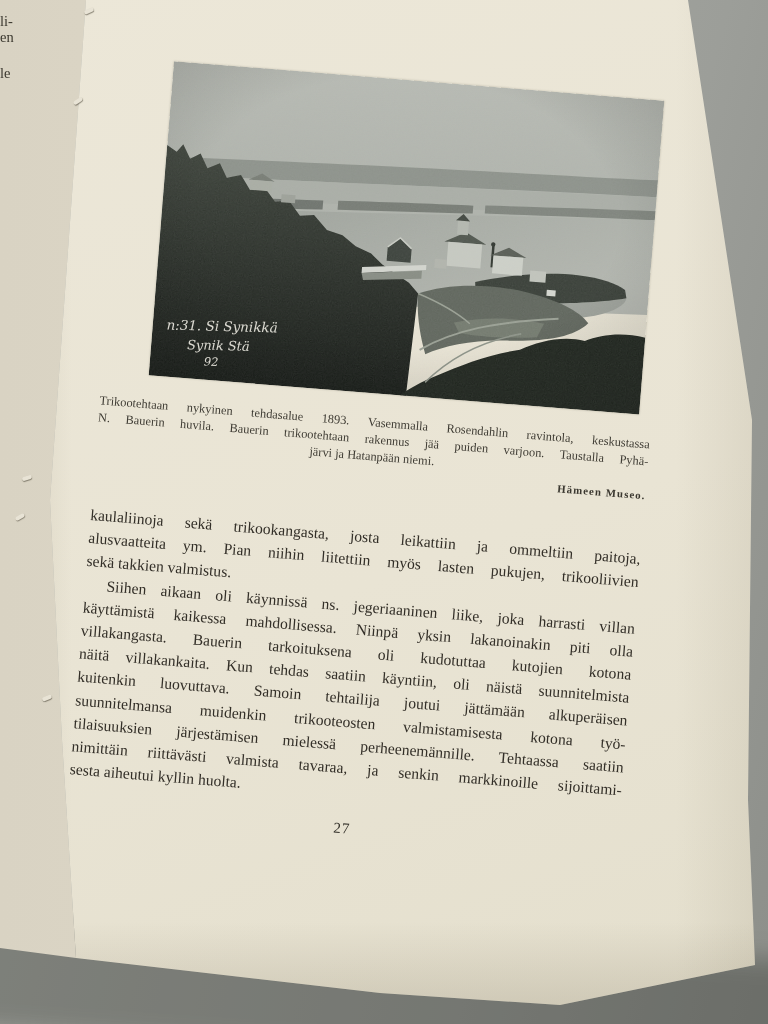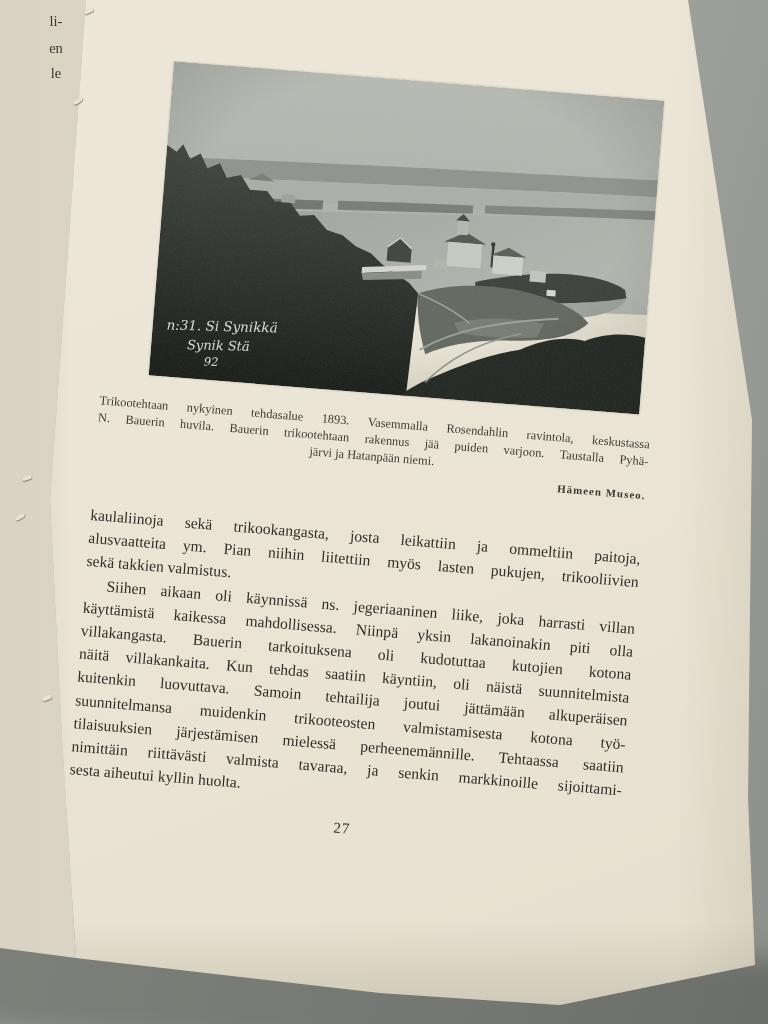--- a/index.html
+++ b/index.html
@@ -12,22 +12,22 @@
   .left-page{position:absolute;inset:0;
     clip-path:polygon(0 0,86px 0,68px 250px,50px 500px,62px 740px,76px 958px,0 948px);
     background:linear-gradient(to right,#d9d3c3 0%,#ded8c8 55%,#cfc9b6 90%,#bfb9a6 100%);}
   .right-page{position:absolute;inset:0;
     clip-path:polygon(86px 0,688px 0,752px 420px,748px 800px,755px 965px,560px 1005px,380px 993px,76px 958px,62px 740px,50px 500px,68px 250px);
     background:
       linear-gradient(to right,rgba(130,118,92,.34) 0,rgba(150,140,112,.14) 30px,rgba(0,0,0,0) 72px),
       linear-gradient(to bottom,rgba(0,0,0,0) 90%,rgba(120,110,88,.22) 99%),
       linear-gradient(to right,rgba(0,0,0,0) 88%,rgba(125,115,92,.14) 100%),
       linear-gradient(160deg,#ece7d8 0%,#e9e4d4 55%,#e4dfcd 100%);}
-  .frag{position:absolute;left:0;width:24px;text-align:center;
-    font-size:14.5px;color:#3b382f;line-height:1;padding-left:44px;}
+  .frag{position:absolute;left:0;width:24px;text-align:left;
+    font-size:14.5px;color:#3b382f;line-height:1;}
   .stitch{position:absolute;width:10px;height:4px;background:#e8e3d5;border-radius:2px;
     box-shadow:0 1px 1px rgba(60,55,40,.55);transform:rotate(-24deg);}
   .content{position:absolute;left:0;top:0;width:768px;height:1024px;
     transform-origin:120px 420px;transform:rotate(4.6deg);color:#35322b;}
   .photo{position:absolute;left:145px;top:58px;width:492px;height:315px;
     box-shadow:0 0 2px rgba(60,55,40,.25);}
   .caption{position:absolute;left:98px;top:394px;width:552px;
     font-size:12.4px;line-height:17.2px;color:#3e3b33;}
   .capline.just{text-align:justify;text-align-last:justify;}
   .capline.center{text-align:center;}
@@ -44,21 +44,21 @@
 </head>
 <body>
 
 <div class="scene">
 
   <div class="table-bg"></div>
   <div class="page-shadow"></div>
 
   <div class="left-page">
     <div class="frag" style="top:14px">li-</div>
-    <div class="frag" style="top:41px">en</div>
+    <div class="frag" style="top:30px">en</div>
     <div class="frag" style="top:66px">le</div>
   </div>
 
   <div class="right-page"></div>
 
   <div class="stitch" style="left:84px;top:9px"></div>
   <div class="stitch" style="left:73px;top:99px;transform:rotate(-35deg)"></div>
   <div class="stitch" style="left:22px;top:476px;transform:rotate(-18deg)"></div>
   <div class="stitch" style="left:15px;top:515px;transform:rotate(-30deg)"></div>
   <div class="stitch" style="left:42px;top:696px;transform:rotate(-22deg)"></div>

